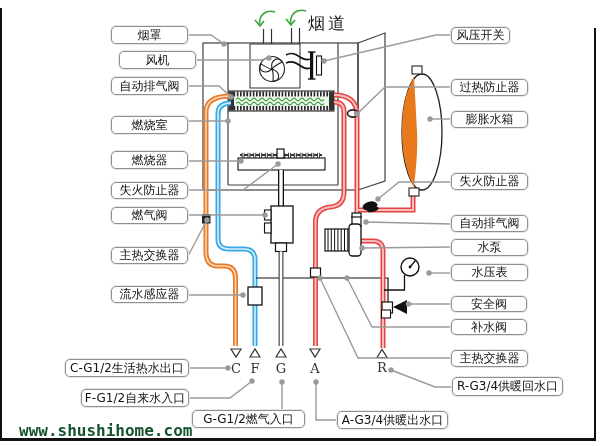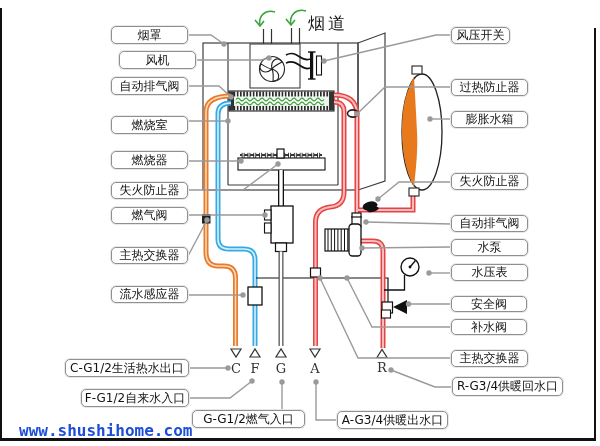--- a/index.html
+++ b/index.html
@@ -24,21 +24,21 @@
     letter-spacing:3px;z-index:5;
   }
   .flames{
     position:absolute;left:239px;top:138px;width:90px;z-index:4;
     font-family:"DejaVu Sans Mono",monospace;font-size:10.5px;font-weight:bold;
     color:#5b76d6;letter-spacing:-0.8px;
   }
   .watermark{
     position:absolute;left:19px;top:421px;z-index:5;
     font-family:"DejaVu Sans Mono",monospace;font-weight:bold;
-    font-size:16px;color:#1d4ed8;
+    font-size:16px;color:#14532d;
   }
   .frame{position:absolute;background:#111;z-index:6;}
   .frame-left{left:0;top:8px;width:2px;height:433px;}
   .frame-bottom{left:0;top:438px;width:596px;height:3px;}
   .frame-right{left:594px;top:28px;width:2px;height:413px;}
 </style>
 </head>
 <body>
 
 <div id="stage">

